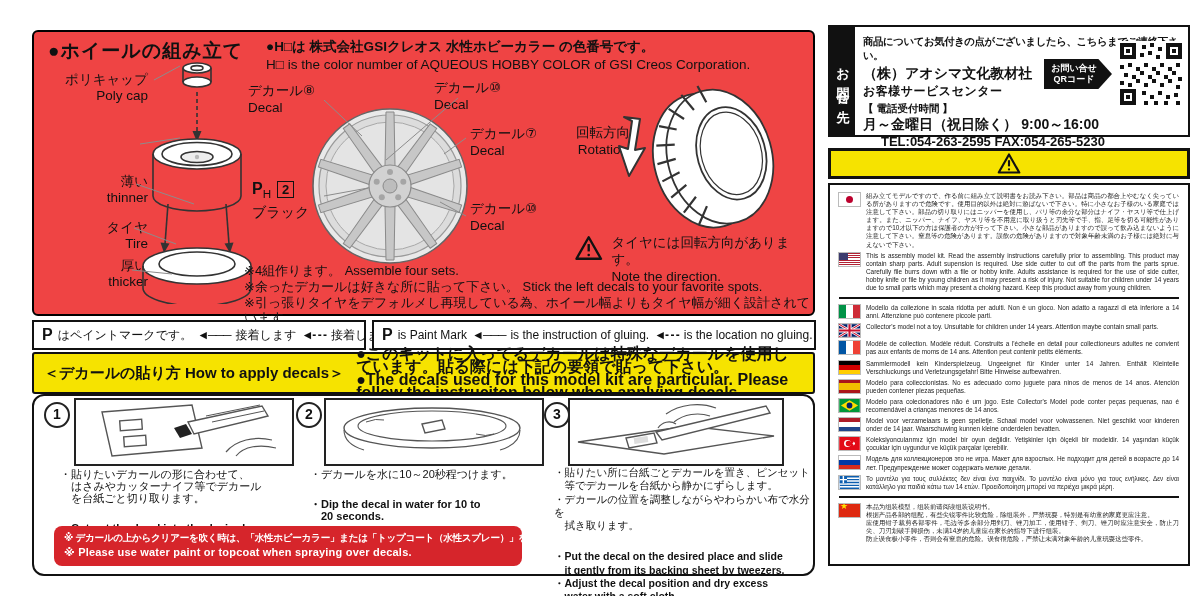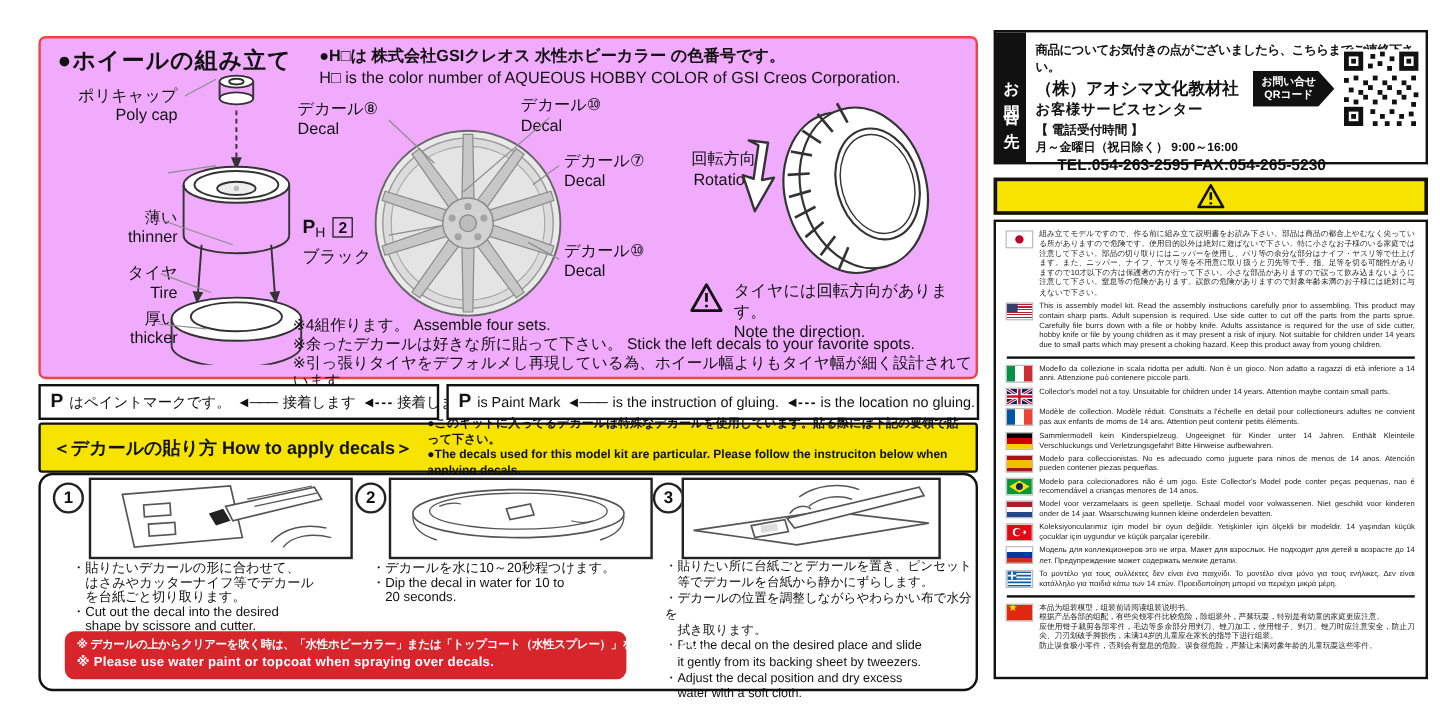--- a/index.html
+++ b/index.html
@@ -2,21 +2,21 @@
 <html><head>
 <meta charset="utf-8">
 <style>
   html,body{margin:0;padding:0;background:#fff;}
   body{font-family:"Liberation Sans","DejaVu Sans",sans-serif;color:#111;}
   .canvas{position:relative;width:1200px;height:596px;background:#fff;overflow:hidden;}
   svg{display:block;}
   .pre{white-space:pre-line;}
 
   
-  .topbox{position:absolute;left:32px;top:30px;width:779px;height:282px;border:2px solid #ef4444;border-radius:6px;background:#f0abfc;}
+  .topbox{position:absolute;left:32px;top:30px;width:779px;height:282px;border:2px solid #000000;border-radius:6px;background:#ef4444;}
   .t-title{position:absolute;left:14px;top:6px;font-size:19px;font-weight:700;letter-spacing:1px;}
   .alabel{position:absolute;width:112px;text-align:right;font-size:13.5px;line-height:16px;}
   .al-0{left:2px;top:40px;}
   .al-1{left:2px;top:98px;}
   .al-2{left:2px;top:142px;}
   .al-3{left:2px;top:188px;}
   .al-4{left:2px;top:226px;}
   .asm-svg{position:absolute;left:88px;top:14px;}
   .color-note{position:absolute;left:232px;top:6px;font-size:13.5px;line-height:18px;}
   .color-note .jp{font-weight:600;}
@@ -39,49 +39,49 @@
 
   
   .legend{position:absolute;top:320px;height:26px;border:2px solid #111;background:#fff;display:flex;align-items:center;gap:5px;padding:0 8px;font-size:12px;white-space:nowrap;}
   .legend-jp{left:32px;width:314px;}
   .legend-en{left:372px;width:424px;}
   .arrowtxt{letter-spacing:-1px;font-weight:700;}
 
   
   .yellowbar{position:absolute;left:32px;top:352px;width:759px;height:38px;background:#f6e300;border:2px solid #111;border-radius:3px;display:flex;align-items:center;gap:12px;padding:0 10px;}
   .yb-title{font-size:15px;font-weight:700;white-space:nowrap;}
-  .yb-lines{font-size:10px;font-weight:700;line-height:13px;}
+  .yb-lines{font-size:16px;font-weight:700;line-height:13px;}
 
   
   .stepsbox{position:absolute;left:32px;top:394px;width:779px;height:178px;border:2px solid #111;border-radius:12px;background:#fff;}
   .step-num{position:absolute;width:22px;height:22px;border:2px solid #222;border-radius:50%;text-align:center;line-height:21px;font-weight:700;font-size:14px;background:#fff;}
   .sn1{left:10px;top:6px;}  .sn2{left:262px;top:6px;}  .sn3{left:510px;top:6px;}
   .imgbox{position:absolute;border:2px solid #222;background:#fff;}
   .ib1{left:40px;top:2px;width:216px;height:64px;}
   .ib2{left:290px;top:2px;width:216px;height:64px;}
   .ib3{left:534px;top:2px;width:212px;height:64px;}
   .steptext{position:absolute;font-size:11px;line-height:12px;}
   .st1{left:26px;top:72px;width:242px;}
   .st2{left:276px;top:72px;width:242px;}
   .st3{left:520px;top:70px;width:256px;font-size:10.5px;line-height:13.3px;}
-  .steptext .en{margin-top:0;}
+  .steptext .en{margin-top:18px;font-weight:bold;}
   .steptext p{margin:0;}
   .redwarn{position:absolute;left:20px;top:130px;width:468px;height:40px;background:#d6252b;border-radius:8px;color:#fff;font-weight:700;padding:5px 10px;box-sizing:border-box;}
   .redwarn .jp{font-size:9.6px;letter-spacing:-0.3px;line-height:14px;white-space:nowrap;}
   .redwarn .en{font-size:11px;line-height:15px;letter-spacing:0.2px;}
 
   
   .contact{position:absolute;left:828px;top:25px;width:362px;height:112px;border:2.5px solid #111;background:#fff;display:flex;box-sizing:border-box;}
   .c-tab{width:25px;background:#111;color:#fff;display:flex;align-items:center;justify-content:center;writing-mode:vertical-rl;font-size:13px;font-weight:700;letter-spacing:3px;}
   .c-bodyarea{flex:1;position:relative;padding:8px 8px;}
   .ct-intro{font-size:10.4px;letter-spacing:-0.4px;font-weight:600;}
   .ct-company{font-size:14px;font-weight:700;margin-top:2px;}
   .ct-center{font-size:12px;font-weight:700;letter-spacing:0.5px;}
   .ct-hlabel{font-size:10.5px;font-weight:700;margin-top:2px;}
-  .ct-hours{font-size:10px;font-weight:600;}
+  .ct-hours{font-size:14px;font-weight:600;}
   .ct-tel{font-size:13px;font-weight:600;margin-left:18px;}
   .qr-badge{position:absolute;right:76px;top:32px;width:68px;height:30px;background:#111;color:#fff;font-size:9px;font-weight:700;line-height:11px;display:flex;align-items:center;justify-content:center;text-align:center;clip-path:polygon(0 0,80% 0,100% 50%,80% 100%,0 100%);padding-right:8px;box-sizing:border-box;}
   .qr-code{position:absolute;right:4px;top:14px;}
 
   
   .caution-head{position:absolute;left:828px;top:148px;width:362px;height:31px;background:#f6e300;border:3px solid #111;box-sizing:border-box;display:flex;align-items:center;justify-content:center;gap:8px;font-size:19px;font-weight:800;}
   .caution-body{position:absolute;left:828px;top:183px;width:362px;height:383px;border:2px solid #111;box-sizing:border-box;background:#fff;padding:7px 9px;display:flex;flex-direction:column;gap:3px;overflow:hidden;}
   .c-row{display:flex;gap:6px;align-items:flex-start;}
   .c-text{margin:0;font-size:6.4px;line-height:8.1px;text-align:justify;color:#222;flex:1;}
   .c-div{border-top:2px solid #111;margin:2px 0;}

